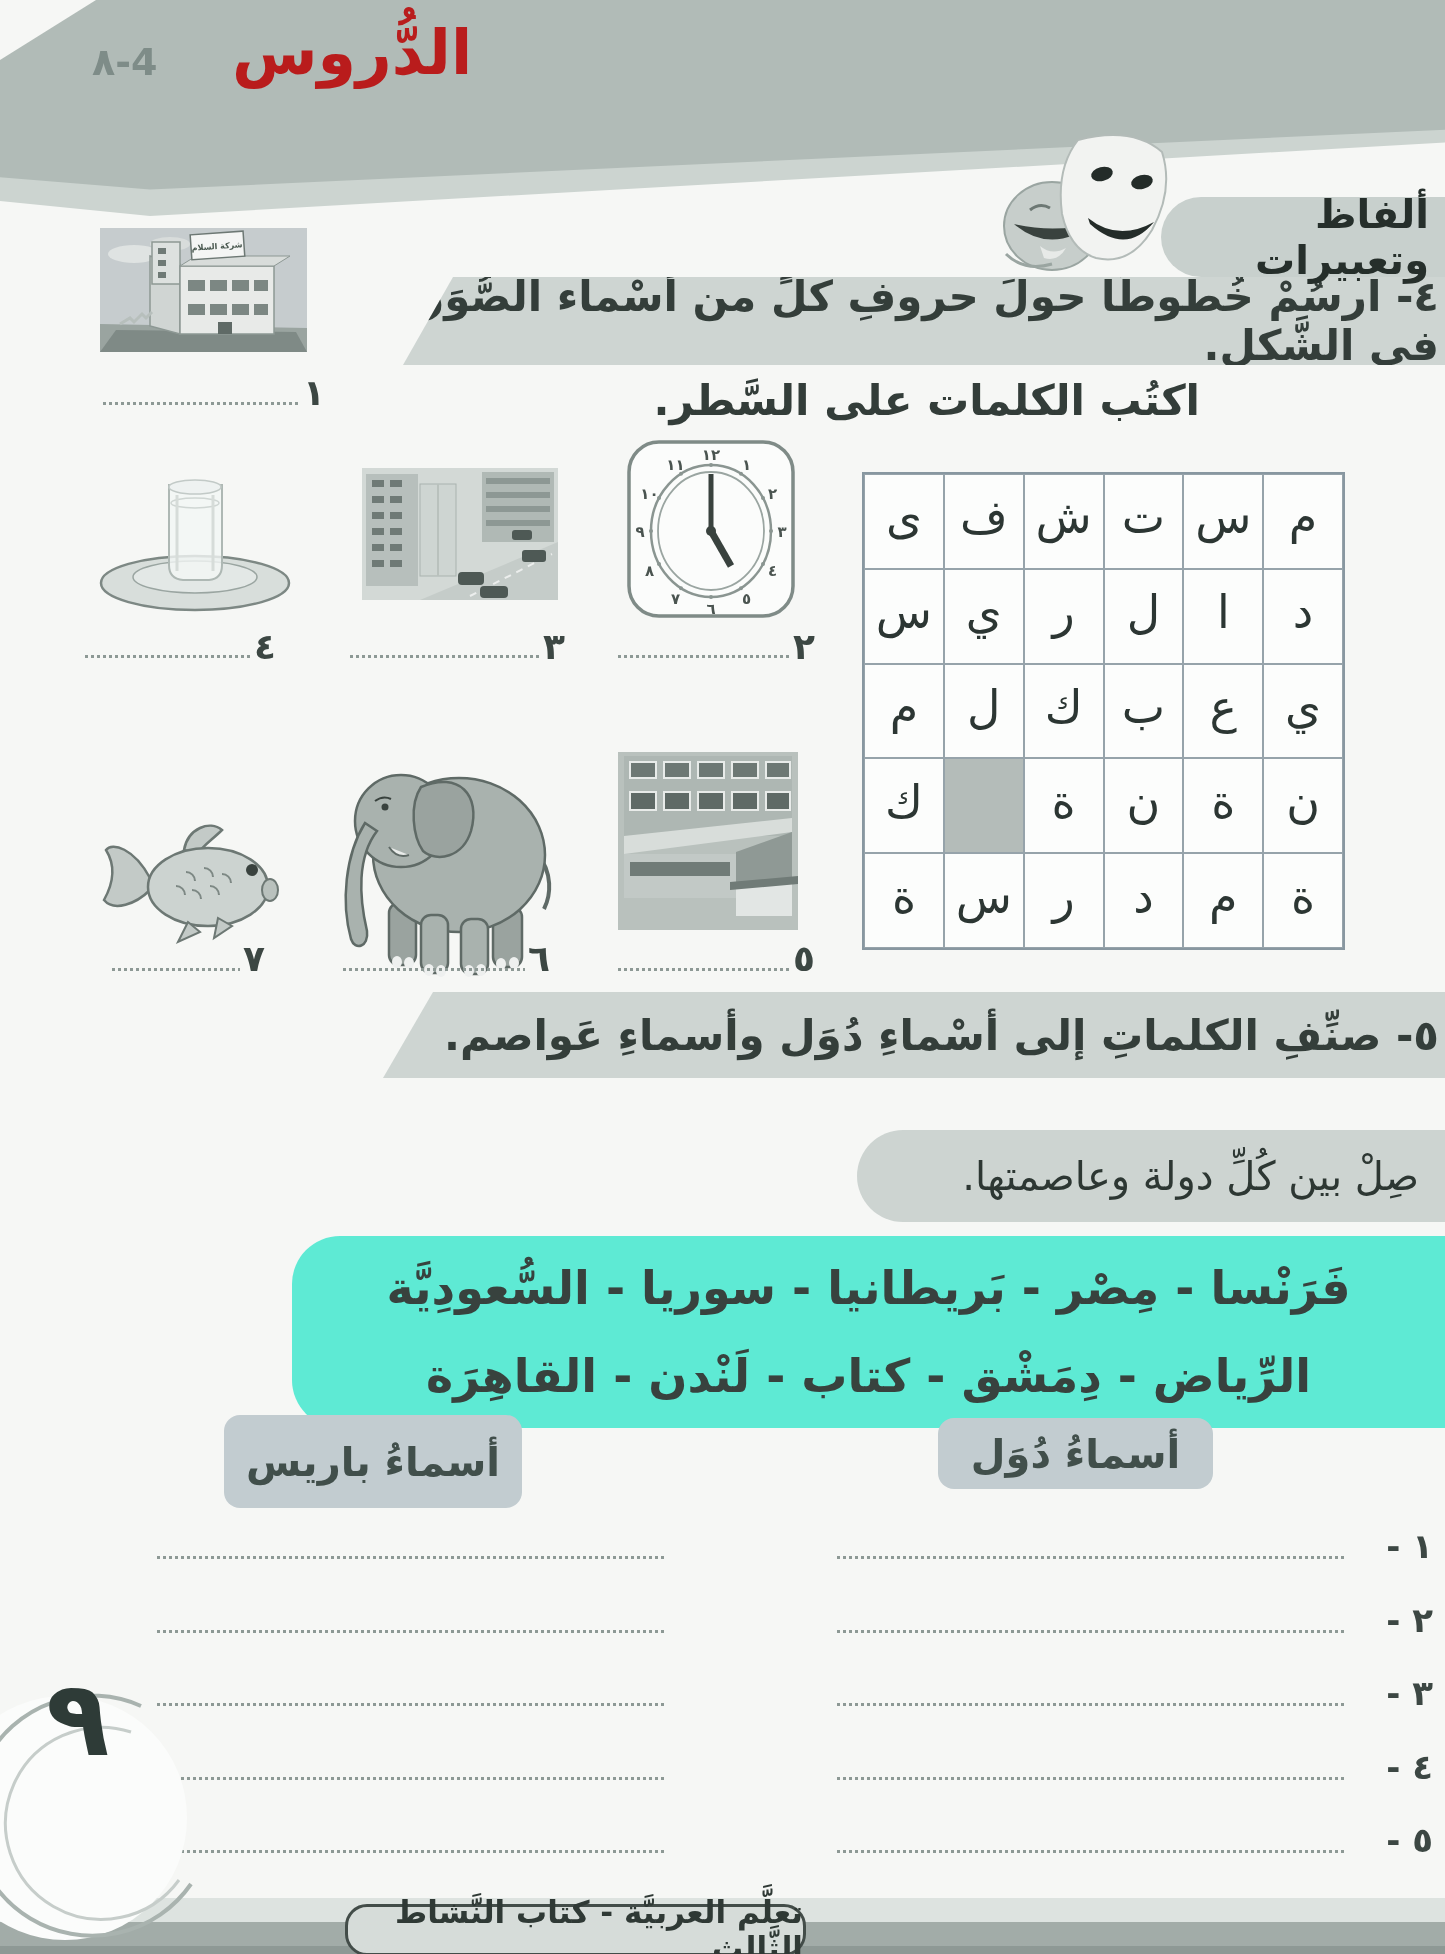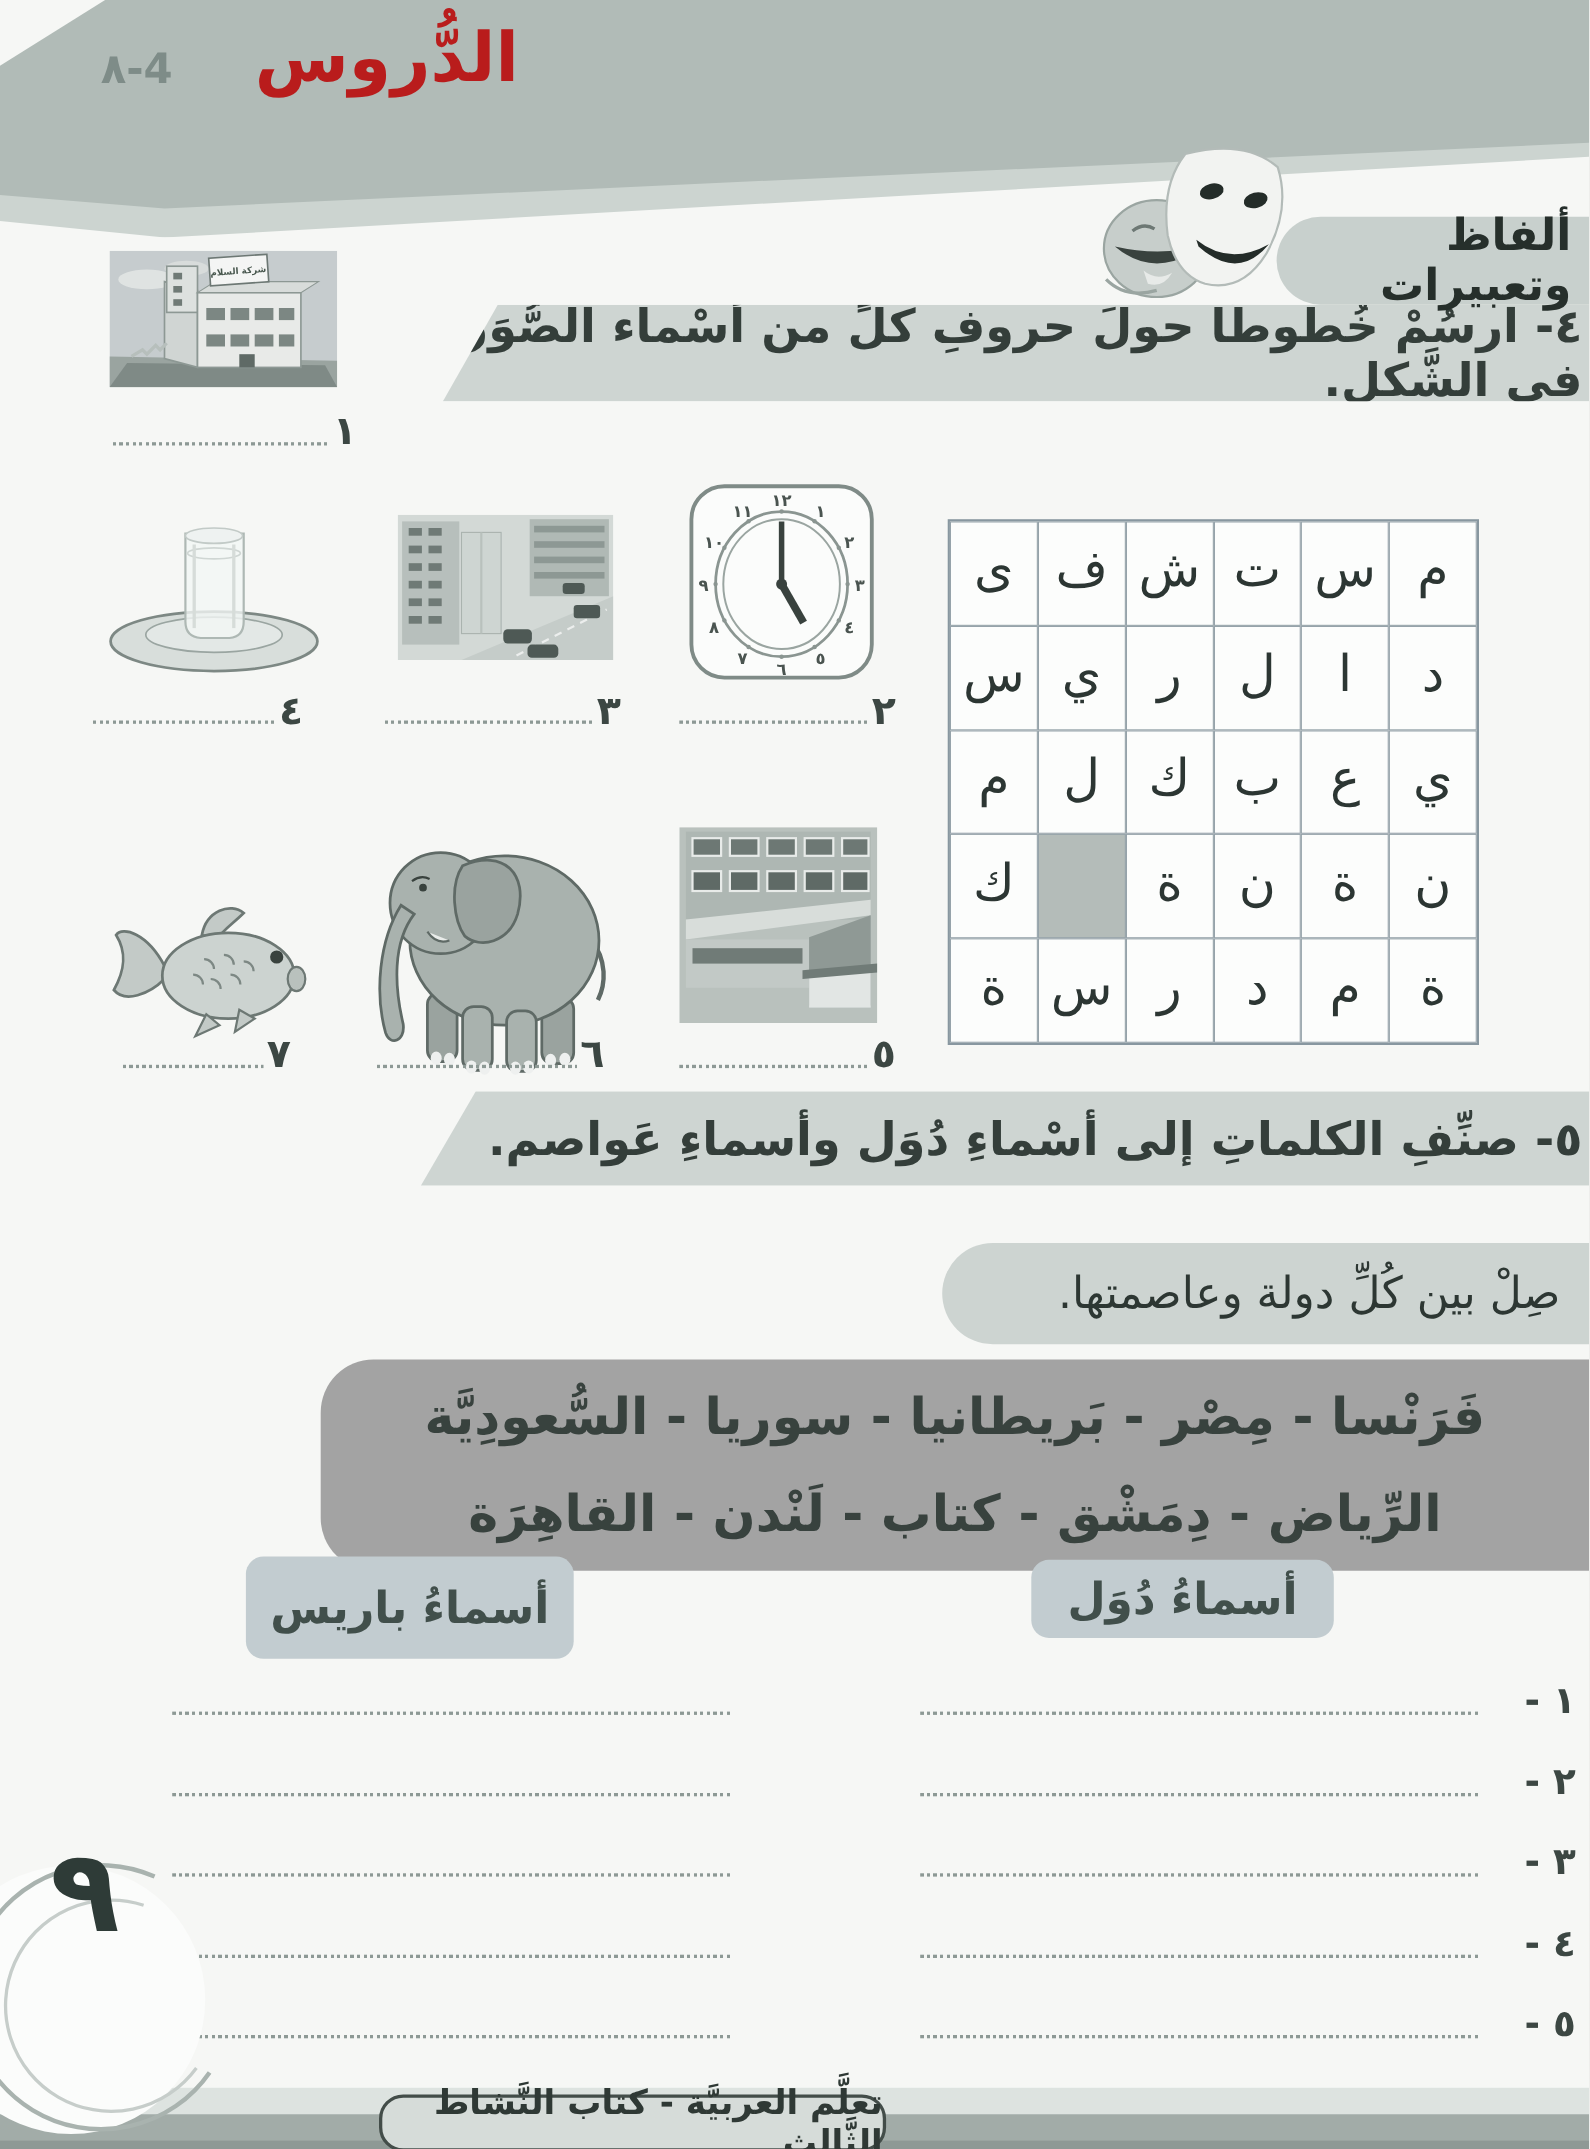--- a/index.html
+++ b/index.html
@@ -44,21 +44,21 @@
 
   
   .dotline{position:absolute;height:3px;
            background-image:repeating-linear-gradient(90deg,#8d9995 0 3px,transparent 3px 6px);}
   .picnum{position:absolute;font-size:36px;font-weight:bold;color:#3c4743;}
 
   
   .ex5-pill{position:absolute;top:1130px;right:0;width:588px;height:92px;background:#cdd4d1;
             border-radius:46px 0 0 46px;display:flex;align-items:center;padding-right:26px;
             font-size:40px;font-weight:normal;color:#2d3733;box-sizing:border-box;}
-  .wordsbox{position:absolute;top:1236px;right:0;left:292px;height:192px;background:#a3a3a3;
+  .wordsbox{position:absolute;top:1236px;right:0;left:292px;height:192px;background:#5eead4;
             border-radius:48px 0 0 48px;display:flex;flex-direction:column;justify-content:center;
             text-align:center;font-size:46px;font-weight:bold;color:#38423e;line-height:88px;}
   .catbox{position:absolute;background:#c2ccd0;border-radius:16px;display:flex;align-items:center;
           justify-content:center;font-size:40px;font-weight:bold;color:#414f4b;}
   .box-capitals{top:1415px;left:224px;width:298px;height:93px;}
   .box-countries{top:1418px;left:938px;width:275px;height:71px;}
 
   .ansrow{position:absolute;left:0;right:0;height:34px;}
   .ansnum{position:absolute;right:12px;top:-6px;font-size:34px;font-weight:bold;color:#3c4743;}
   .ansline-right{left:837px;width:508px;top:24px;}
@@ -99,20 +99,21 @@
     <path d="M 6 126 Q 24 144 52 136" fill="none" stroke="#9aa5a1" stroke-width="3"></path>
     <path d="M 78 12 Q 132 -2 162 24 Q 174 62 152 102 Q 130 138 96 130 Q 70 122 62 86 Q 56 40 78 12 Z" fill="#f2f3f1" stroke="#b3bbb8" stroke-width="2"></path>
     <ellipse cx="102" cy="46" rx="11" ry="7" fill="#242c29" transform="rotate(-14 102 46)"></ellipse>
     <ellipse cx="142" cy="54" rx="11" ry="7" fill="#242c29" transform="rotate(-14 142 54)"></ellipse>
     <path d="M 88 90 Q 118 114 154 94 Q 126 128 90 96 Z" fill="#242c29"></path>
   </svg>
 
   <div class="ex-band ex4-band">
     <span>٤- ارسُمْ خُطوطًا حولَ حروفِ كلٍّ من أسْماء الصُّوَر في الشَّكل.</span>
   </div>
+  <div class="ex4-sub">اكتُب الكلمات على السَّطر.</div>
 
   <div class="lgrid">
       <div class="gcell">م</div>
       <div class="gcell">س</div>
       <div class="gcell">ت</div>
       <div class="gcell">ش</div>
       <div class="gcell">ف</div>
       <div class="gcell">ى</div>
       <div class="gcell">د</div>
       <div class="gcell">ا</div>

